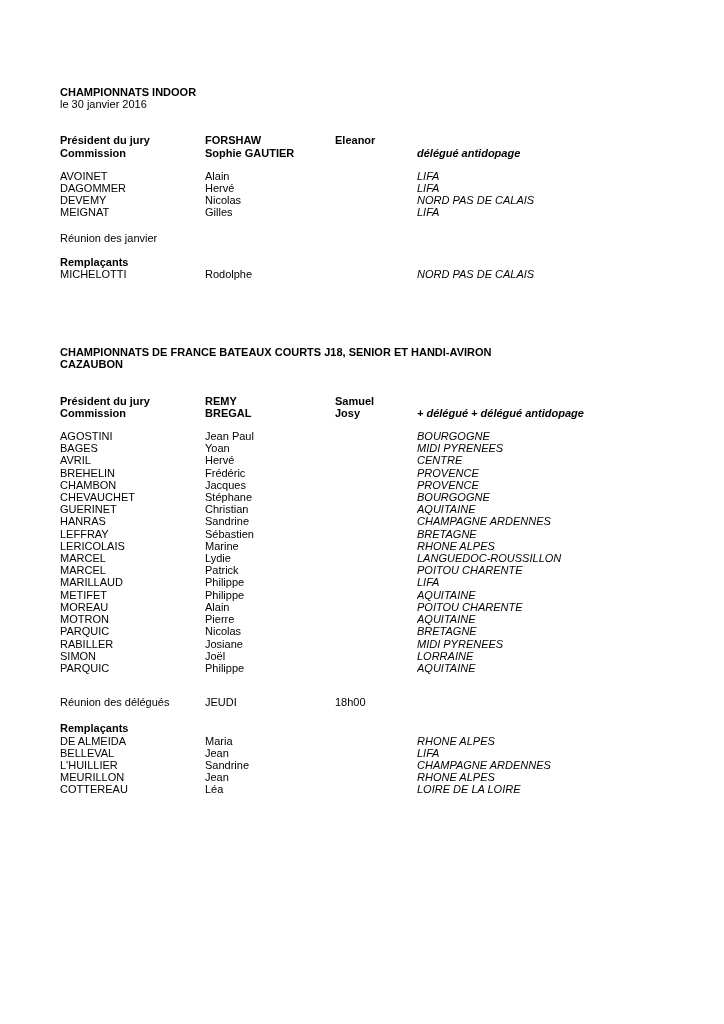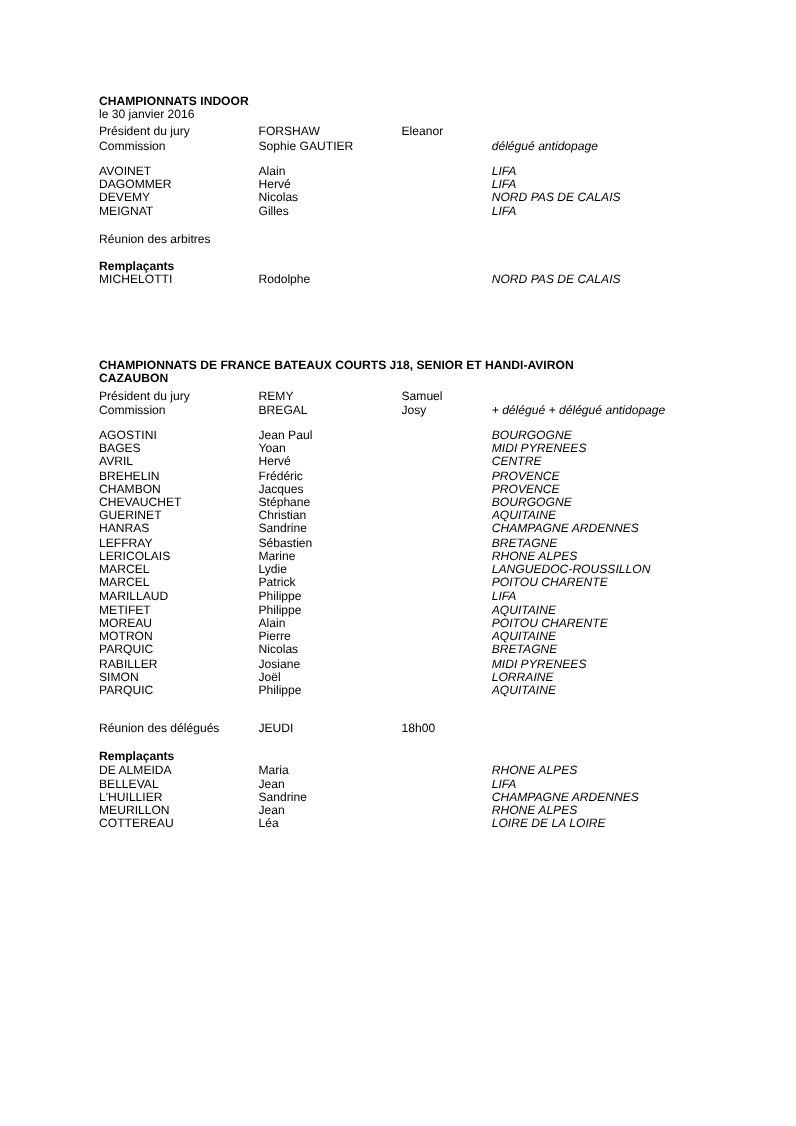--- a/index.html
+++ b/index.html
@@ -3,35 +3,35 @@
 <meta charset="utf-8">
 <style>
   html, body { margin: 0; padding: 0; background: #ffffff; }
   .page {
     position: relative;
     width: 724px;
     height: 1024px;
     background: #ffffff;
     overflow: hidden;
     box-sizing: border-box;
-    padding: 86px 40px 0 90px;
+    padding: 86px 40px 0 60px;
     font-family: "Liberation Sans", sans-serif;
     font-size: 11px;
     line-height: 12.2px;
     color: #000000;
   }
   .b { font-weight: bold; }
   .i { font-style: italic; }
   .row {
     display: grid;
     grid-template-columns: 145px 130px 82px 1fr;
     align-items: baseline;
   }
   .row > span { white-space: nowrap; overflow: hidden; }
-  .jury-block   { margin-top: 4px; }
+  .jury-block   { margin-top: 24px; font-weight: bold; }
   .officials    { margin-top: 11px; }
   .meeting-row  { margin-top: 13px; }
   .meeting-row-2{ margin-top: 22px; }
   .repl-heading { margin-top: 12px; }
   .repl-heading-2 { margin-top: 14px; }
   .section-2    { margin-top: 66px; }
 </style>
 </head>
 <body>
 
@@ -85,21 +85,21 @@
 
         <div class="row">
           <span>MEIGNAT</span>
           <span>Gilles</span>
           <span></span>
           <span class="i">LIFA</span>
         </div>
       </div>
 
     <div class="row meeting-row">
-      <span>Réunion des arbitres</span>
+      <span>Réunion des janvier</span>
       <span></span>
       <span></span>
       <span></span>
     </div>
 
     <div class="b repl-heading">Remplaçants</div>
 
     <div>
 
         <div class="row">

